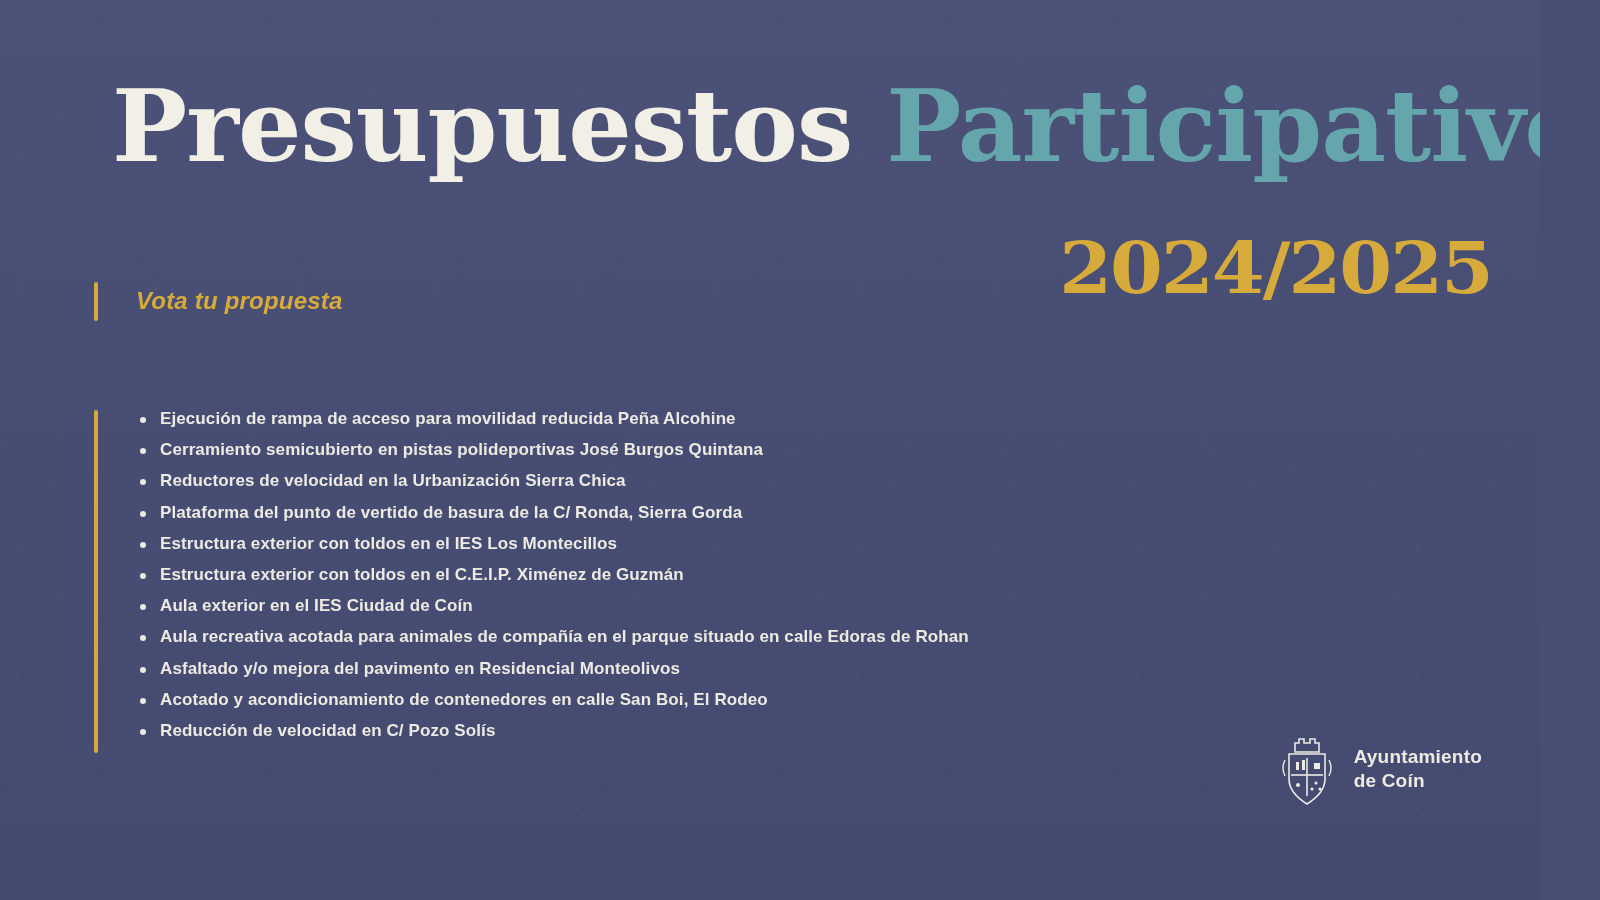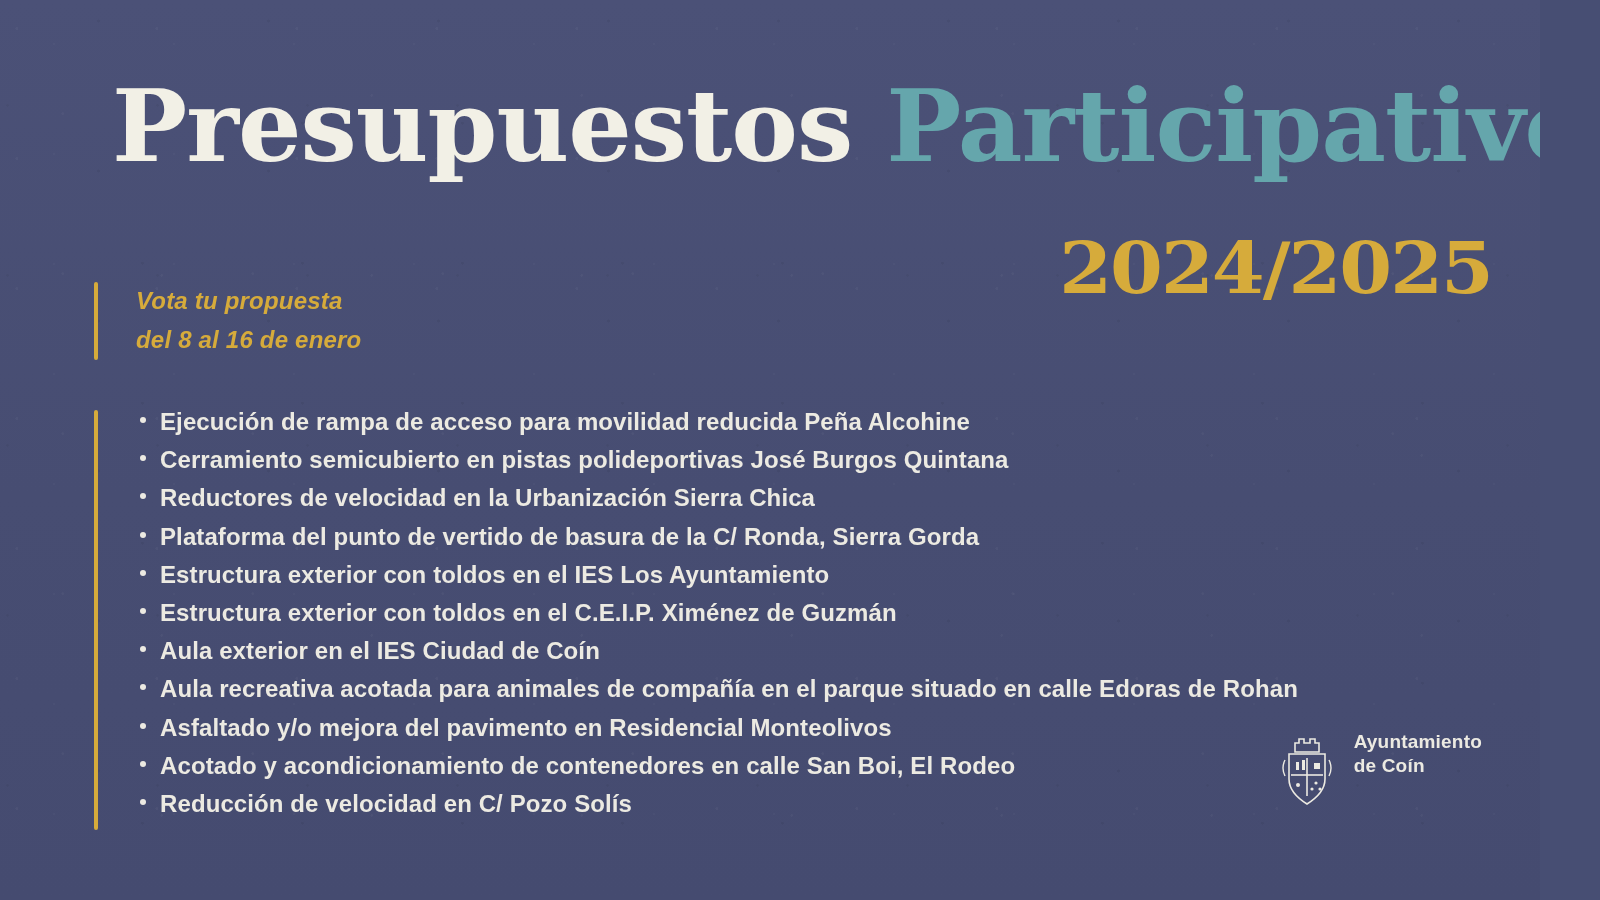--- a/index.html
+++ b/index.html
@@ -105,21 +105,21 @@
     border-radius: 2px;
   }
   ul.proposals {
     margin: 0;
     padding: 0 0 0 22px;
     list-style: none;
   }
   ul.proposals li {
     position: relative;
     color: #eceae2;
-    font-size: 24px;
+    font-size: 17px;
     font-weight: bold;
     line-height: 1;
     padding: 0 0 14.2px 0;
     letter-spacing: 0.1px;
     white-space: nowrap;
   }
   ul.proposals li::before {
     content: "";
     position: absolute;
     left: -20px;
@@ -129,21 +129,21 @@
     border-radius: 50%;
     background: #eceae2;
   }
 
   
   .logo-block {
     position: absolute;
     right: 58px;
     bottom: 92px;
     display: flex;
-    align-items: flex-start;
+    align-items: center;
     gap: 16px;
   }
   .crest {
     width: 62px;
     height: 78px;
     flex: 0 0 62px;
   }
   .logo-text {
     color: #eceae2;
     font-size: 19px;
@@ -162,32 +162,31 @@
       <span class="title-word w1">Presupuestos</span>
       <span class="title-word w2">Participativos</span>
     </div>
     <div class="year">2024/2025</div>
   </div>
 
   <div class="subtitle-wrap">
     <div class="rule-gold"></div>
     <div>
       <div class="subtitle">Vota tu propuesta</div>
-      <div class="subtitle">del 8 al 16 de enero</div>
     </div>
   </div>
 
   <div class="list-wrap">
     <div class="list-rule"></div>
     <ul class="proposals">
       <li>Ejecución de rampa de acceso  para movilidad reducida Peña Alcohine</li>
       <li>Cerramiento semicubierto en pistas polideportivas José Burgos Quintana</li>
       <li>Reductores de velocidad en la Urbanización Sierra Chica</li>
       <li>Plataforma del punto de vertido de basura de la C/ Ronda, Sierra Gorda</li>
-      <li>Estructura exterior con toldos en el IES Los Ayuntamiento</li>
+      <li>Estructura exterior con toldos en el IES Los Montecillos</li>
       <li>Estructura exterior con toldos en el C.E.I.P. Ximénez de Guzmán</li>
       <li>Aula exterior en el IES Ciudad de Coín</li>
       <li>Aula recreativa acotada para animales de compañía en el parque situado en calle Edoras de Rohan</li>
       <li>Asfaltado y/o mejora del pavimento en Residencial Monteolivos</li>
       <li>Acotado y acondicionamiento de contenedores en calle San Boi, El Rodeo</li>
       <li>Reducción de velocidad en C/ Pozo Solís</li>
     </ul>
   </div>
 
   <div class="logo-block">

